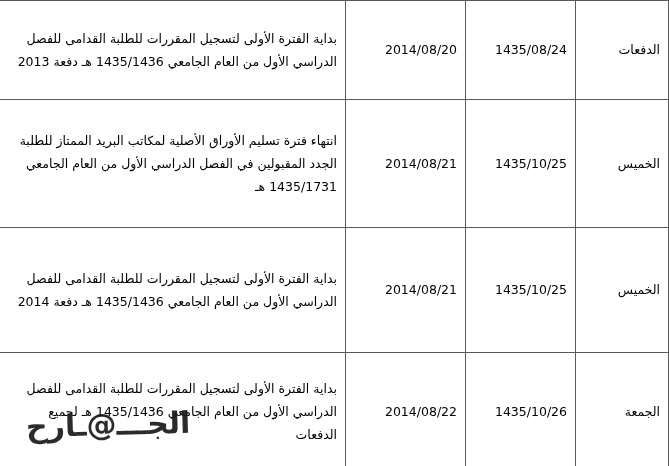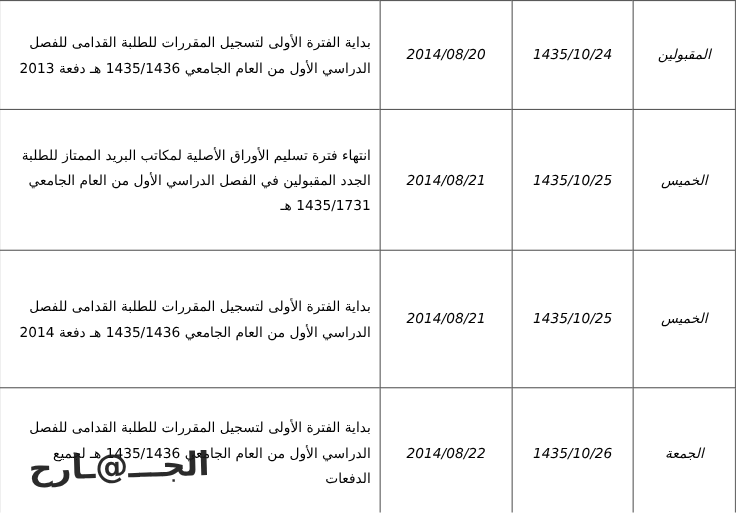--- a/index.html
+++ b/index.html
@@ -33,24 +33,23 @@
 
   
   col.col-day { width: 93px; }
   col.col-hijri { width: 110px; }
   col.col-greg  { width: 120px; }
   col.col-desc  { width: 346px; }
 
   .cell-day,
   .cell-hijri,
   .cell-greg {
-    text-align: center;
+    text-align: right;
     white-space: nowrap;
     font-size: 13px;
-    font-style: italic;
   }
 
   .cell-desc {
     text-align: right;
     font-size: 13px;
     line-height: 1.95;
     padding: 10px 14px;
   }
 
   
@@ -80,22 +79,22 @@
 
 <table class="calendar-table">
   <colgroup>
     <col class="col-day">
     <col class="col-hijri">
     <col class="col-greg">
     <col class="col-desc">
   </colgroup>
   <tbody>
     <tr class="r0">
-      <td class="cell-day">المقبولين</td>
-      <td class="cell-hijri">1435/10/24</td>
+      <td class="cell-day">الدفعات</td>
+      <td class="cell-hijri">1435/08/24</td>
       <td class="cell-greg">2014/08/20</td>
       <td class="cell-desc">بداية الفترة الأولى لتسجيل المقررات للطلبة القدامى للفصل الدراسي الأول من العام الجامعي 1435/1436 هـ دفعة 2013</td>
     </tr>
     <tr class="r1">
       <td class="cell-day">الخميس</td>
       <td class="cell-hijri">1435/10/25</td>
       <td class="cell-greg">2014/08/21</td>
       <td class="cell-desc">انتهاء فترة تسليم الأوراق الأصلية لمكاتب البريد الممتاز للطلبة الجدد المقبولين في الفصل الدراسي الأول من العام الجامعي 1435/1731 هـ</td>
     </tr>
     <tr class="r2">

